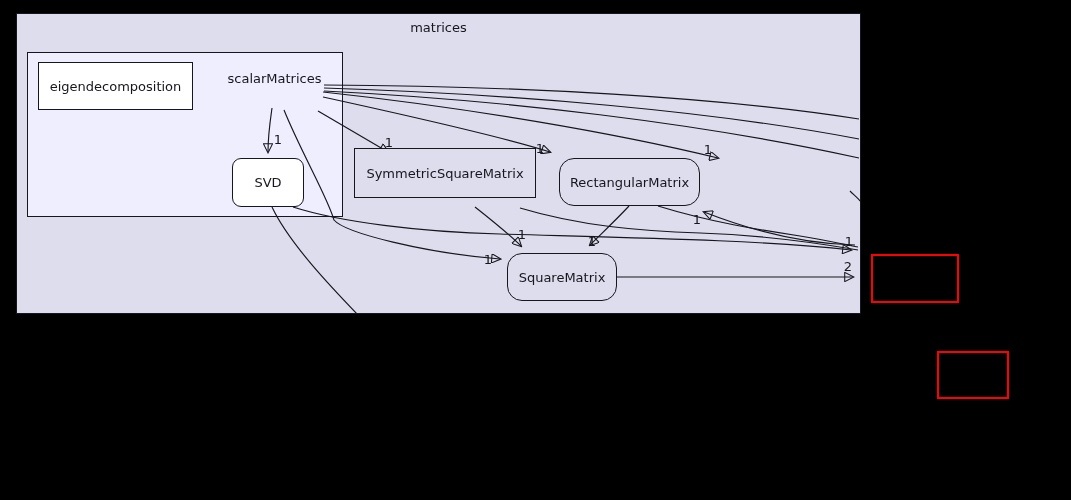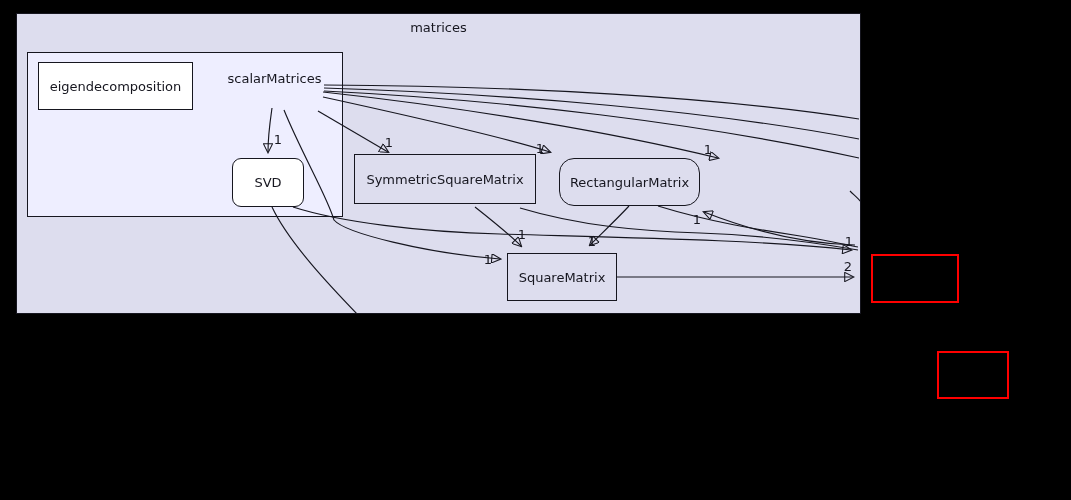--- a/index.html
+++ b/index.html
@@ -80,26 +80,26 @@
       <path d="M617,277 L853,277" marker-end="url(#ah)"></path>
     </g>
   </svg>
 
   <div class="node subdir" style="left:38px;top:62px;width:155px;height:48px;">eigendecomposition</div>
 
   <div class="node plain" style="left:222px;top:70px;width:105px;height:16px;">scalarMatrices</div>
 
   <div class="node subdir" style="left:232px;top:158px;width:72px;height:49px;border-radius:9px;">SVD</div>
 
-  <div class="node" style="left:354px;top:154px;width:182px;height:50px;">SymmetricSquareMatrix</div>
+  <div class="node" style="left:354px;top:148px;width:182px;height:50px;">SymmetricSquareMatrix</div>
 
   <div class="node" style="left:559px;top:158px;width:141px;height:48px;border-radius:15px;">RectangularMatrix</div>
 
 
-  <div class="node" style="left:507px;top:253px;width:110px;height:48px;">SquareMatrix</div>
+  <div class="node" style="left:507px;top:253px;width:110px;height:48px;border-radius:15px;">SquareMatrix</div>
 
   <div class="node external" style="left:871px;top:254px;width:88px;height:49px;"></div>
 
   <div class="node external" style="left:937px;top:351px;width:72px;height:48px;"></div>
 
   <div class="node external" style="left:883px;top:446px;width:94px;height:48px;"></div>
 
   <div class="elabel" style="left:272px;top:133px;">1</div>
   <div class="elabel" style="left:383px;top:136px;">1</div>
   <div class="elabel" style="left:534px;top:142px;">1</div>

